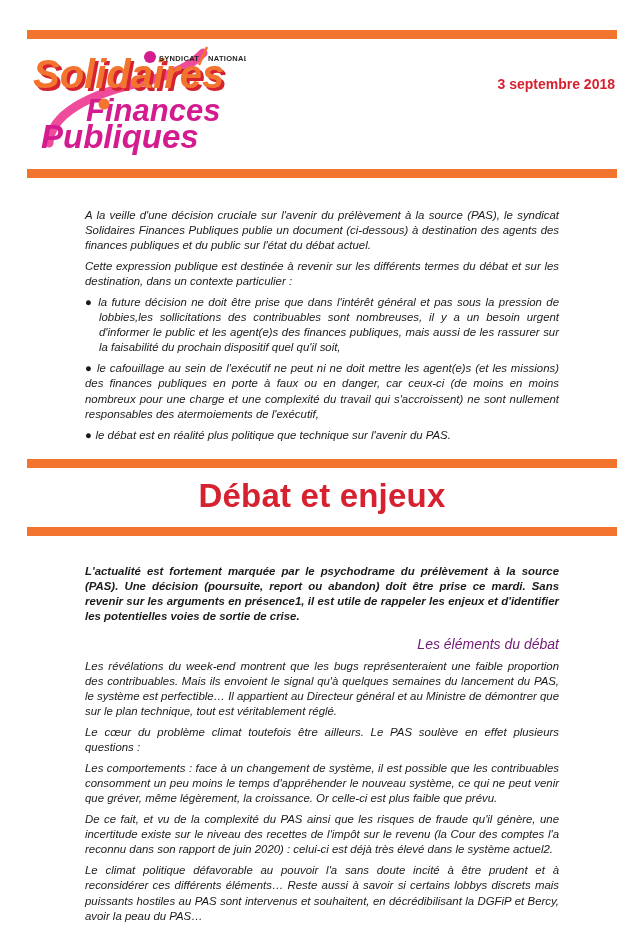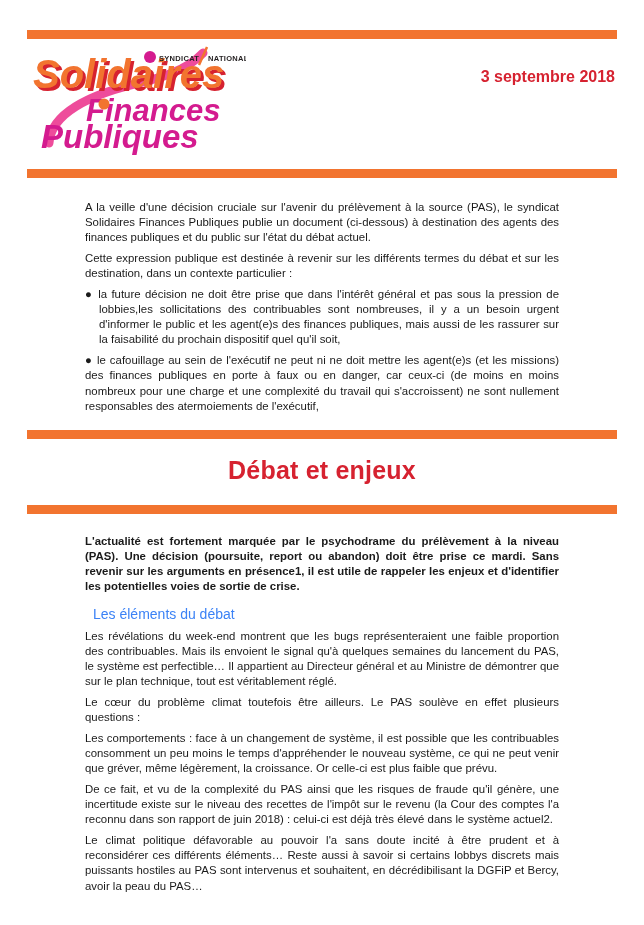--- a/index.html
+++ b/index.html
@@ -60,31 +60,32 @@
   .doc-title {
     font-size: 25px;
     font-weight: bold;
     color: #D62230;
     letter-spacing: -0.2px;
     line-height: 1.1;
     margin: 0;
     white-space: nowrap;
   }
   .doc-date {
-    margin-top: 7px;
-    font-size: 16px;
+    margin-top: 15px;
+    font-size: 14px;
     font-weight: bold;
     color: #D62230;
   }
 
   
   .body-wrap {
-    margin: 4px 27px;
+    margin: 12px 27px;
     padding: 0 58px 0 58px;
     box-sizing: border-box;
+    font-style: italic;
   }
   .intro-wrap { padding-top: 18px; }
 
   p.t {
     margin: 0 0 6px 0;
     font-size: 11.4px;
     line-height: 1.32;
     text-align: justify;
     text-justify: inter-word;
     color: #1a1a1a;
@@ -94,35 +95,36 @@
   p.bullet {
     text-indent: 0;
   }
   p.bullet .bl { letter-spacing: 0.5px; }
   p.bullet-indent { padding-left: 14px; text-indent: -14px; }
 
   p.bold { font-weight: bold; }
 
   .sub-head {
     font-size: 14px;
-    color: #3b82f6;
+    color: #701a75;
     margin: 12px 0 7px 8px;
     font-weight: normal;
+    text-align: right;
   }
 
   
   .section-banner {
     text-align: center;
     padding: 9px 0 6px 0;
   }
   .section-title {
-    font-size: 25px;
+    font-size: 33px;
     font-weight: bold;
     color: #D62230;
-    margin: 8px;
+    margin: 0;
     letter-spacing: 0.2px;
   }
 </style>
 </head>
 <body>
 
 <div class="page">
 
   <div class="rule rule-top"></div>
 
@@ -160,35 +162,39 @@
     <p class="t">Cette expression publique est destinée à revenir sur les différents termes du débat et sur les destination, dans un contexte particulier :</p>
 
     <p class="t bullet bullet-indent">
       <span class="bl">●</span>
       <span>la future décision ne doit être prise que dans l'intérêt général et pas sous la pression de lobbies,les sollicitations des contribuables sont nombreuses, il y a un besoin urgent d'informer le public et les agent(e)s des finances publiques, mais aussi de les rassurer sur la faisabilité du prochain dispositif quel qu'il soit,</span>
     </p>
     <p class="t bullet">
       <span class="bl">●</span>
       <span>le cafouillage au sein de l'exécutif ne peut ni ne doit mettre les agent(e)s (et les missions) des finances publiques en porte à faux ou en danger, car ceux-ci (de moins en moins nombreux pour une charge et une complexité du travail qui s'accroissent) ne sont nullement responsables des atermoiements de l'exécutif,</span>
     </p>
+    <p class="t bullet">
+      <span class="bl">●</span>
+      <span>le débat est en réalité plus politique que technique sur l'avenir du PAS.</span>
+    </p>
   </div>
 
   <div class="rule rule-section-top"></div>
   <div class="section-banner">
     <h2 class="section-title">Débat et enjeux</h2>
   </div>
   <div class="rule rule-section-bottom"></div>
 
   <div class="body-wrap" style="padding-top:16px;">
 
-    <p class="t bold">L'actualité est fortement marquée par le psychodrame du prélèvement à la niveau (PAS). Une décision (poursuite, report ou abandon) doit être prise ce mardi. Sans revenir sur les arguments en présence1, il est utile de rappeler les enjeux et d'identifier les potentielles voies de sortie de crise.</p>
+    <p class="t bold">L'actualité est fortement marquée par le psychodrame du prélèvement à la source (PAS). Une décision (poursuite, report ou abandon) doit être prise ce mardi. Sans revenir sur les arguments en présence1, il est utile de rappeler les enjeux et d'identifier les potentielles voies de sortie de crise.</p>
 
     <h3 class="sub-head">Les éléments du débat</h3>
 
     <p class="t">Les révélations du week-end montrent que les bugs représenteraient une faible proportion des contribuables. Mais ils envoient le signal qu'à quelques semaines du lancement du PAS, le système est perfectible… Il appartient au Directeur général et au Ministre de démontrer que sur le plan technique, tout est véritablement réglé.</p>
     <p class="t">Le cœur du problème climat toutefois être ailleurs. Le PAS soulève en effet plusieurs questions :</p>
     <p class="t">Les comportements : face à un changement de système, il est possible que les contribuables consomment un peu moins le temps d'appréhender le nouveau système, ce qui ne peut venir que gréver, même légèrement, la croissance. Or celle-ci est plus faible que prévu.</p>
-    <p class="t">De ce fait, et vu de la complexité du PAS ainsi que les risques de fraude qu'il génère, une incertitude existe sur le niveau des recettes de l'impôt sur le revenu (la Cour des comptes l'a reconnu dans son rapport de juin 2018) : celui-ci est déjà très élevé dans le système actuel2.</p>
+    <p class="t">De ce fait, et vu de la complexité du PAS ainsi que les risques de fraude qu'il génère, une incertitude existe sur le niveau des recettes de l'impôt sur le revenu (la Cour des comptes l'a reconnu dans son rapport de juin 2020) : celui-ci est déjà très élevé dans le système actuel2.</p>
     <p class="t">Le climat politique défavorable au pouvoir l'a sans doute incité à être prudent et à reconsidérer ces différents éléments… Reste aussi à savoir si certains lobbys discrets mais puissants hostiles au PAS sont intervenus et souhaitent, en décrédibilisant la DGFiP et Bercy, avoir la peau du PAS…</p>
 
   </div>
 
 </div>
 
 </body></html>

